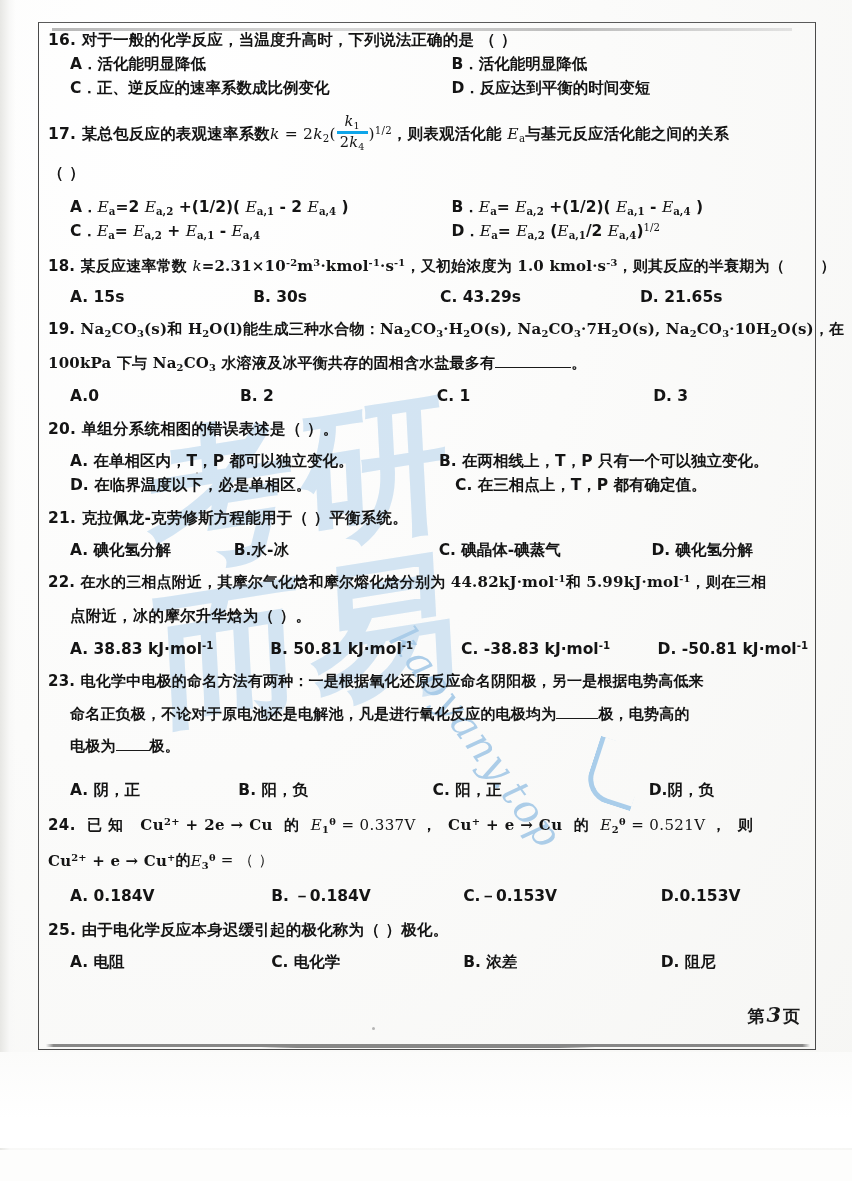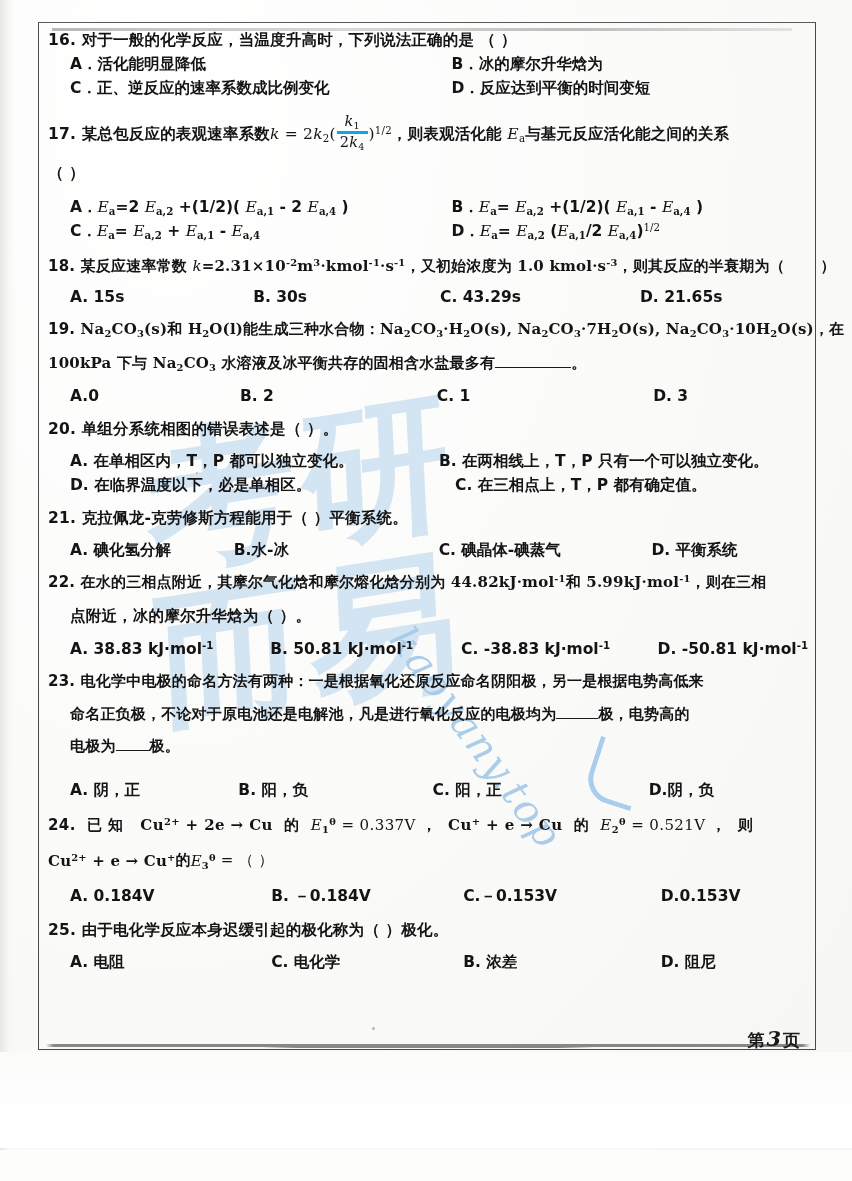--- a/index.html
+++ b/index.html
@@ -214,21 +214,21 @@
 
   .blank { display: inline-block; border-bottom: 1px solid #1a1a1a; }
   .blank.w1 { width: 76px; }
   .blank.w2 { width: 42px; }
   .blank.w3 { width: 34px; }
 
   
   #page-footer {
     position: absolute;
     right: 52px;
-    top: 1026px;
+    top: 1002px;
     font-size: 17px;
     font-weight: 700;
     color: #1b1b1b;
     font-family: "DejaVu Sans", "Liberation Sans", sans-serif;
     white-space: nowrap;
   }
   #page-footer .pgnum {
     font-family: "DejaVu Serif", "Liberation Serif", serif;
     font-style: italic;
     font-size: 21px;
@@ -262,21 +262,21 @@
 
   <div class="speck" style="left:372px;top:1027px;width:3px;height:3px;"></div>
   <div class="speck" style="left:196px;top:472px;width:2px;height:2px;"></div>
 
   <div id="content">
 
     <div class="q">
       <div class="qline">16. 对于一般的化学反应，当温度升高时，下列说法正确的是 （        ）</div>
       <div class="opts two">
         <div class="opt">A．活化能明显降低</div>
-        <div class="opt">B．冰的摩尔升华焓为</div>
+        <div class="opt">B．活化能明显降低</div>
       </div>
       <div class="opts two">
         <div class="opt">C．正、逆反应的速率系数成比例变化</div>
         <div class="opt">D．反应达到平衡的时间变短</div>
       </div>
     </div>
 
     <div class="q" style="margin-top:13px;">
       <div class="qline" style="line-height:2.05;">
         <span>17. 某总包反应的表观速率系数</span><span><span class="mi">k</span><span class="mn"> = 2</span><span class="mi">k</span><sub class="mn">2</sub><span class="mn">(</span><span class="frac"><span class="num"><span class="mi">k</span><sub class="mn">1</sub></span><span class="den"><span class="mn">2</span><span class="mi">k</span><sub class="mn">4</sub></span></span><span class="mn">)</span><sup class="mn">1/2</sup></span><span>，则表观活化能</span>
@@ -331,21 +331,21 @@
         <div class="opt" style="width:352px;">C. 在三相点上，T，P 都有确定值。</div>
       </div>
     </div>
 
     <div class="q" style="margin-top:9px;">
       <div class="qline">21. 克拉佩龙-克劳修斯方程能用于（        ）平衡系统。</div>
       <div class="opts four q21" style="margin-top:8px;">
         <div class="opt">A. 碘化氢分解</div>
         <div class="opt">B.水-冰</div>
         <div class="opt">C. 碘晶体-碘蒸气</div>
-        <div class="opt">D. 平衡系统</div>
+        <div class="opt">D. 碘化氢分解</div>
       </div>
     </div>
 
     <div class="q" style="margin-top:9px;">
       <div class="qline" style="font-size:15px;">
         22. 在水的三相点附近，其摩尔气化焓和摩尔熔化焓分别为 <span class="mb">44.82kJ·mol<sup>-1</sup></span>和 <span class="mb">5.99kJ·mol<sup>-1</sup></span>，则在三相
       </div>
       <div class="qline indent" style="margin-top:10px;">点附近，冰的摩尔升华焓为（        ）。</div>
       <div class="opts four-wide" style="margin-top:9px;">
         <div class="opt">A. 38.83 kJ·mol<sup>-1</sup></div>

